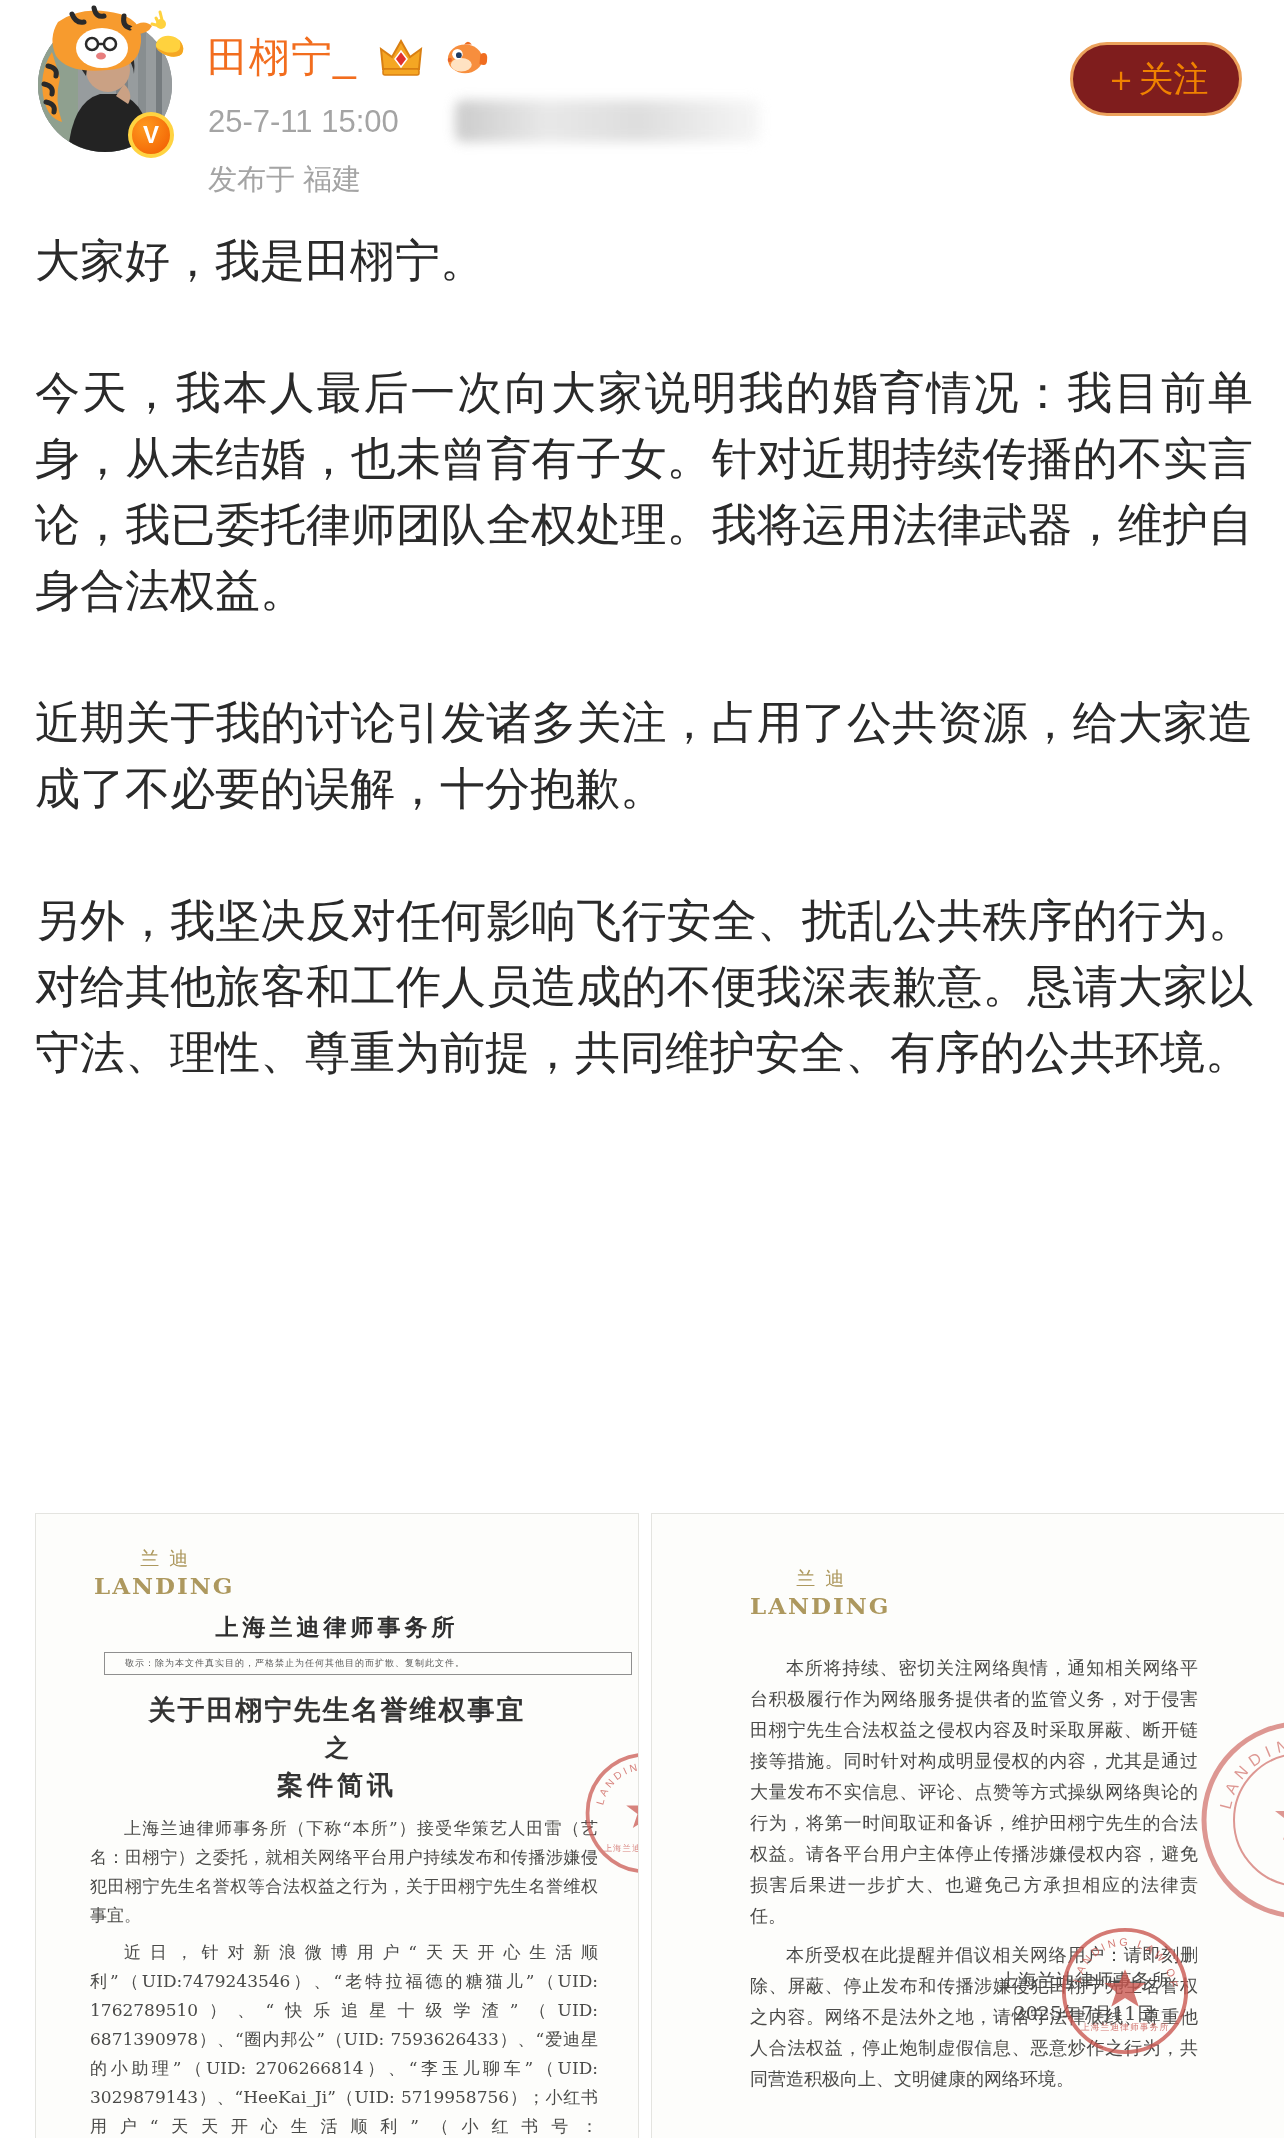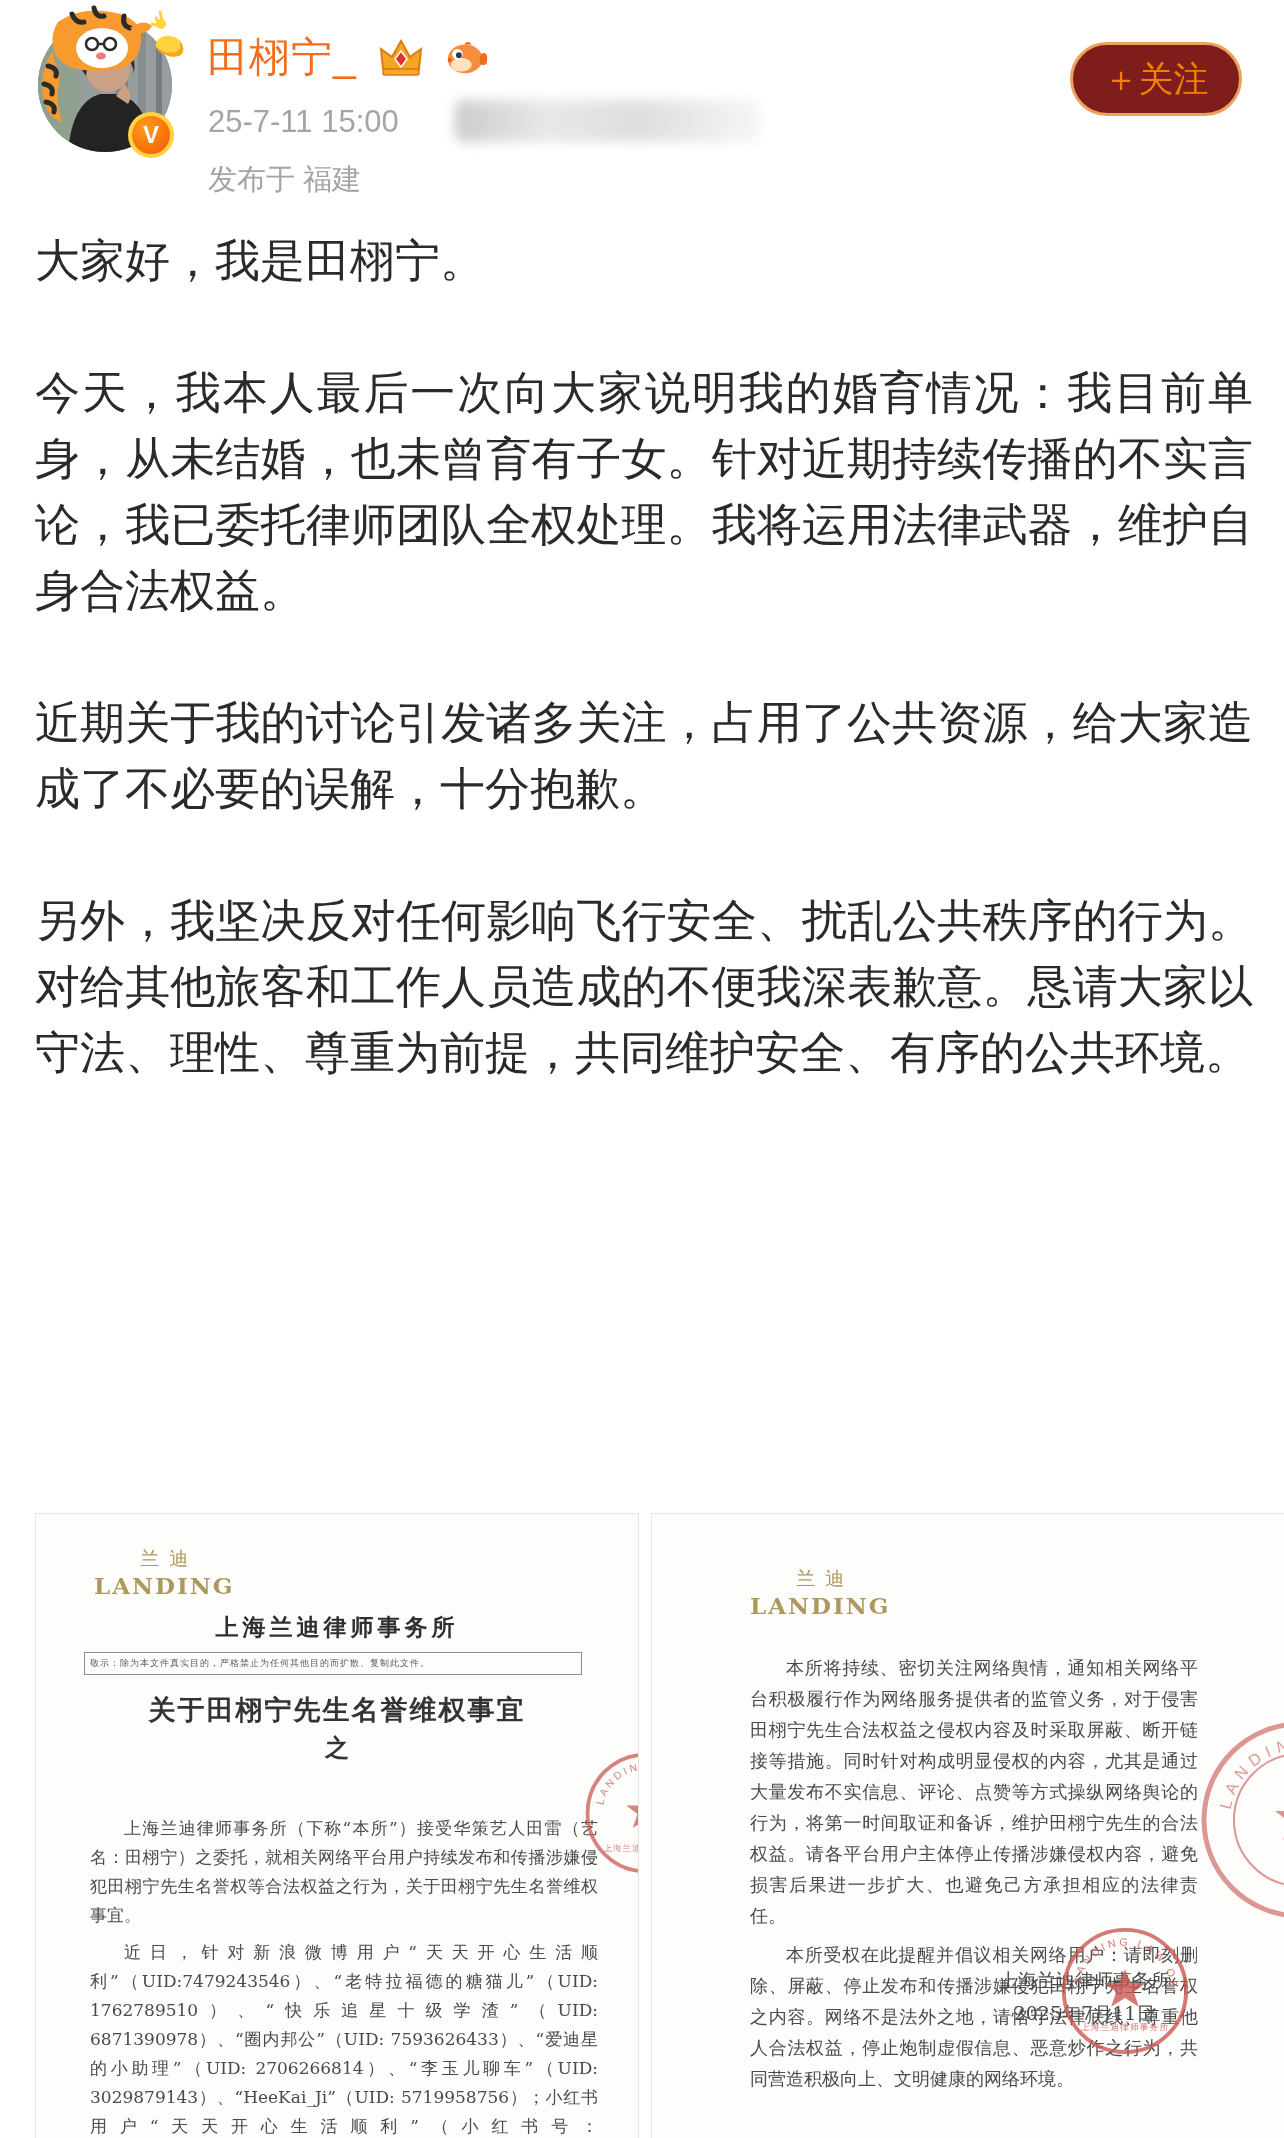--- a/index.html
+++ b/index.html
@@ -42,22 +42,22 @@
   .doc-left{width:602px;height:700px;flex:none;}
   .doc-right{width:648px;height:690px;flex:none;margin-top:10px;}
   .doc-logo{position:absolute;text-align:center;color:#ad985e;font-family:"DejaVu Serif","Liberation Serif",serif;}
   .doc-left .doc-logo{left:58px;top:32px;}
   .doc-right .doc-logo{left:98px;top:52px;}
   .logo-cn{font-size:19px;letter-spacing:10px;padding-left:10px;}
   .logo-en{font-size:23px;font-weight:bold;letter-spacing:2px;}
   .firm-title{position:absolute;left:0;top:98px;width:100%;text-align:center;
           font-family:"DejaVu Serif","Liberation Serif",serif;font-weight:bold;font-size:23px;
           color:#2f2f2f;letter-spacing:4px;}
-  .notice-box{position:absolute;left:48px;top:138px;width:486px;border:1px solid #8f8f8f;
-          padding:4px 5px;font-size:9px;color:#5a5a5a;letter-spacing:1px;white-space:nowrap;overflow:hidden;}
+  .notice-box{position:absolute;left:68px;top:138px;width:486px;border:1px solid #8f8f8f;
+          padding:4px 20px;font-size:9px;color:#5a5a5a;letter-spacing:1px;white-space:nowrap;overflow:hidden;}
   .case-heading{position:absolute;left:0;width:100%;text-align:center;
           font-family:"DejaVu Serif","Liberation Serif",serif;font-weight:bold;color:#333;}
   .ch1{top:178px;font-size:27px;letter-spacing:2px;}
   .ch2{top:218px;font-size:24px;}
   .ch3{top:254px;font-size:26px;letter-spacing:4px;}
   .doc-body{position:absolute;font-family:"DejaVu Serif","Liberation Serif",serif;
           color:#4a4a48;text-align:justify;}
   .doc-left .doc-body{left:54px;top:300px;width:508px;font-size:17px;line-height:29px;}
   .doc-right .doc-body{left:98px;top:138px;width:448px;font-size:18px;line-height:31px;}
   .doc-body p{margin:0;text-indent:2em;}
@@ -143,20 +143,21 @@
 
     <figure class="doc doc-left" style="margin:0;">
       <div class="doc-logo">
         <div class="logo-cn">兰迪</div>
         <div class="logo-en">LANDING</div>
       </div>
       <div class="firm-title">上海兰迪律师事务所</div>
       <div class="notice-box">敬示：除为本文件真实目的，严格禁止为任何其他目的而扩散、复制此文件。</div>
       <div class="case-heading ch1">关于田栩宁先生名誉维权事宜</div>
       <div class="case-heading ch2">之</div>
+      <div class="case-heading ch3">案件简讯</div>
       <div class="doc-body">
         <p>上海兰迪律师事务所（下称“本所”）接受华策艺人田雷（艺名：田栩宁）之委托，就相关网络平台用户持续发布和传播涉嫌侵犯田栩宁先生名誉权等合法权益之行为，关于田栩宁先生名誉维权事宜。</p>
         <p>近日，针对新浪微博用户“天天开心生活顺利”（UID:7479243546）、“老特拉福德的糖猫儿”（UID: 1762789510）、“快乐追星十级学渣”（UID: 6871390978）、“圈内邦公”（UID: 7593626433）、“爱迪星的小助理”（UID: 2706266814）、“李玉儿聊车”（UID: 3029879143）、“HeeKai_Ji”（UID: 5719958756）；小红书用户“天天开心生活顺利”（小红书号：OYDD181818189）、“momo1”（小红书号：Princess_zZ1021）；豆瓣用户“天天开心”（豆瓣号：217503684）、“性张力”（豆瓣号：208142388）、“kctoto_”（豆瓣号：181239018）、“UUU”（豆瓣号：164814515）等恶意捏造田栩宁先生“已婚已育”</p>
       </div>
       <svg class="stamp stamp-left-doc" viewBox="0 0 140 140" opacity="0.72">
         <defs>
             <path id="arcA" d="M 24 70 A 46 46 0 1 1 116 70"></path>
           </defs>
         <circle cx="70" cy="70" r="62" fill="none" stroke="#c9554e" stroke-width="4"></circle>
         <text fill="#c9554e" font-size="11" letter-spacing="3" font-family="Liberation Sans,sans-serif">

